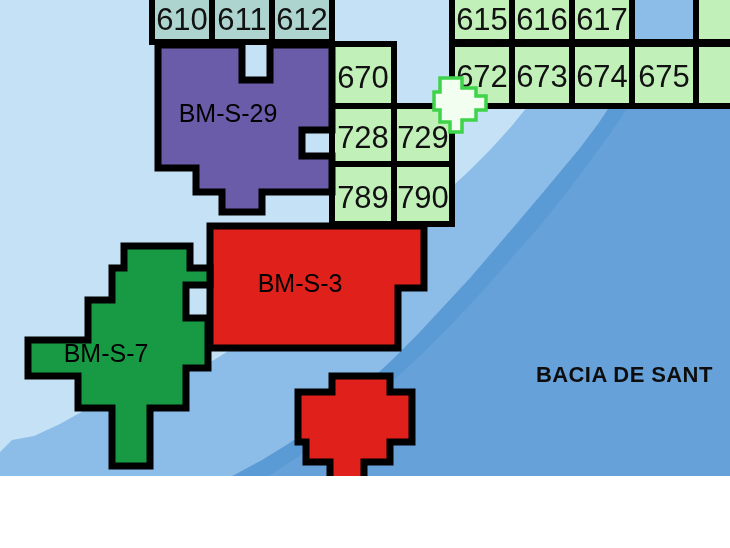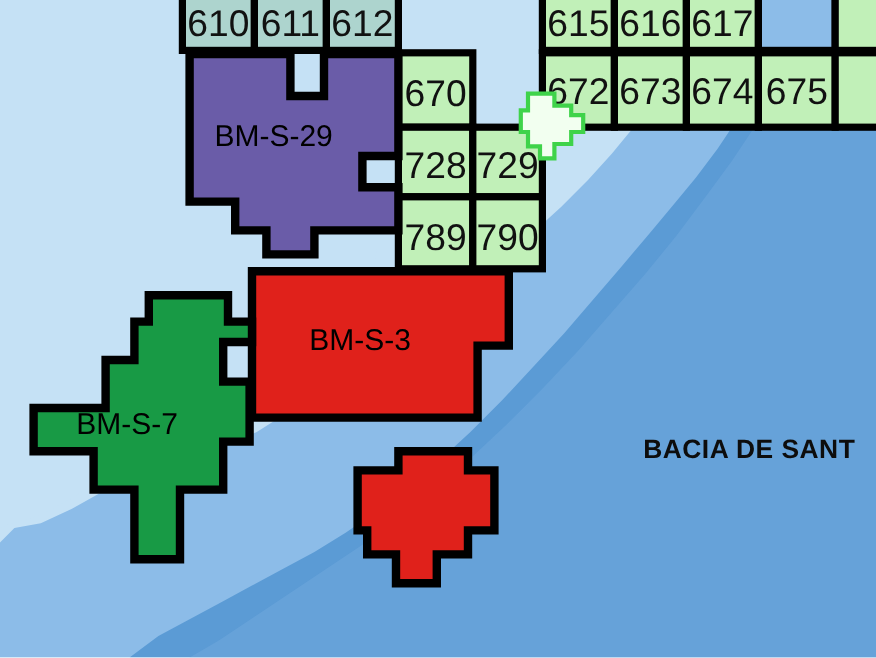--- a/index.html
+++ b/index.html
@@ -3,21 +3,21 @@
 <meta charset="utf-8">
 <style>
   html, body {
     margin: 0;
     padding: 0;
     background: #ffffff;
   }
   #map-root {
     position: relative;
     width: 730px;
-    height: 548px;
+    height: 476px;
     overflow: hidden;
     font-family: "Liberation Sans", sans-serif;
     background: #c5e1f5;
   }
   #map-svg {
     position: absolute;
     left: 0;
     top: 0;
     width: 730px;
     height: 548px;

